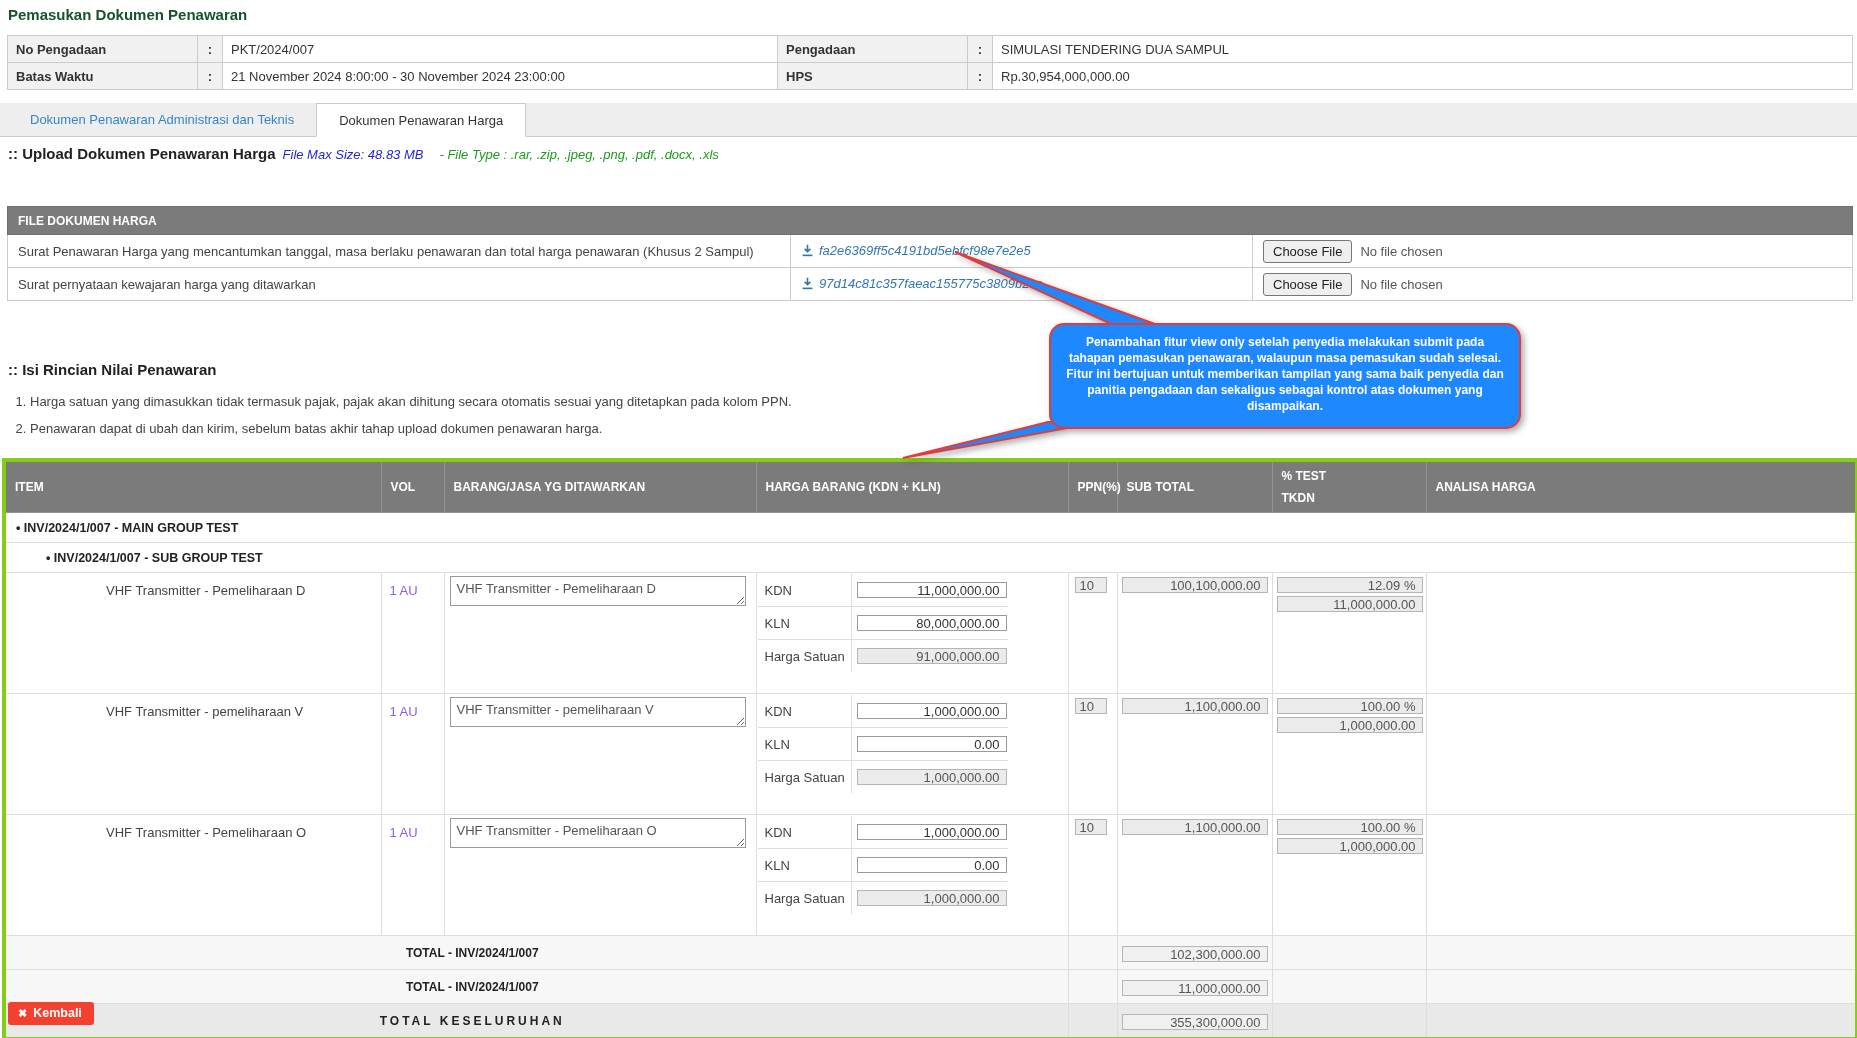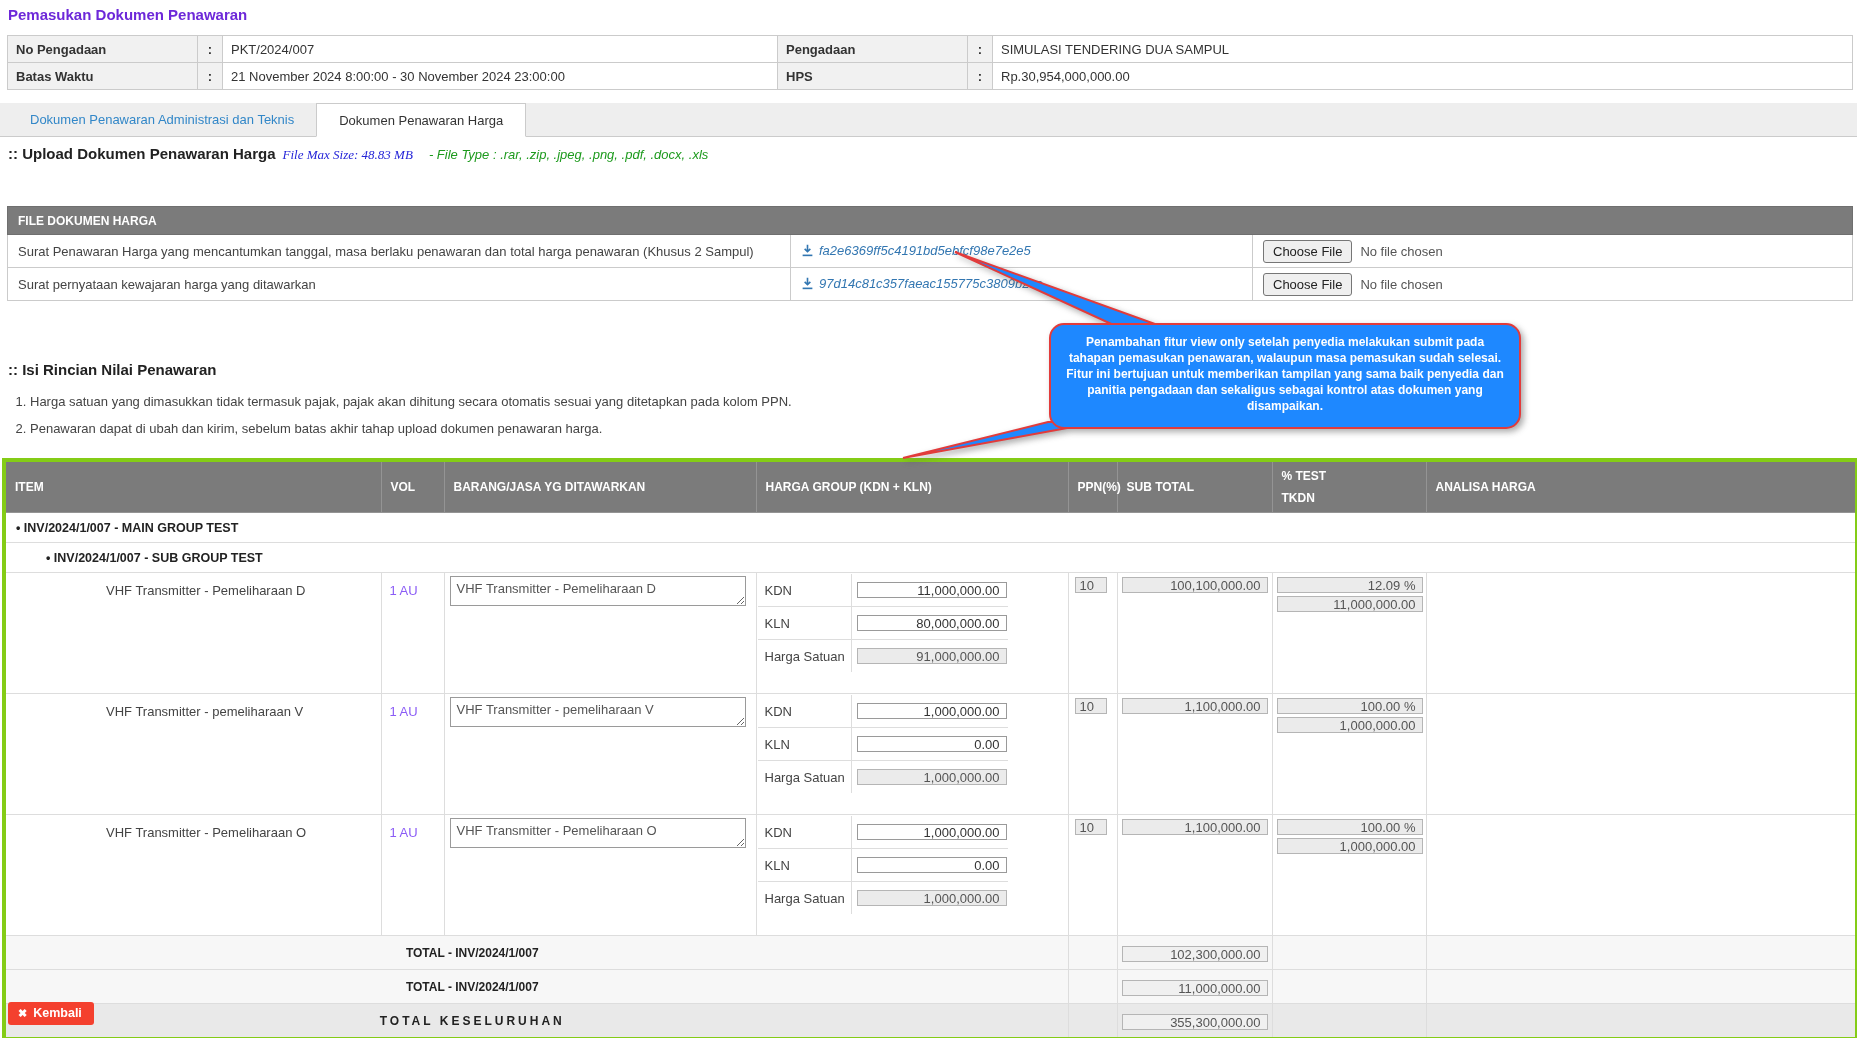--- a/index.html
+++ b/index.html
@@ -1,40 +1,40 @@
 <!DOCTYPE html>
 <html><head>
 <meta charset="utf-8">
 <style>
   html,body{margin:0;padding:0;background:#fff;}
   #app{position:relative;width:1857px;height:1038px;background:#fff;overflow:hidden;
        font-family:"Liberation Sans",sans-serif;font-size:13px;color:#333;}
 
   
-  .page-title{position:absolute;left:8px;top:6px;font-size:15px;font-weight:bold;color:#6d28d9;}
+  .page-title{position:absolute;left:8px;top:6px;font-size:15px;font-weight:bold;color:#14532d;}
 
   
   table.info{position:absolute;left:7px;top:35px;width:1845px;border-collapse:collapse;table-layout:fixed;}
   table.info td{border:1px solid #cbcbcb;height:26px;padding:0 8px;vertical-align:middle;}
   table.info td.lbl{background:#f1f1f1;font-weight:bold;color:#333;}
   table.info td.col{background:#f1f1f1;font-weight:bold;text-align:center;padding:0;}
   table.info td.val{background:#fff;color:#333;}
 
   
   .tabbar{position:absolute;left:0;top:103px;width:1857px;height:34px;background:#eeeeee;
           border-bottom:1px solid #cbcbcb;box-sizing:border-box;display:flex;align-items:stretch;padding-left:8px;}
   .tab{display:flex;align-items:center;padding:0 22px;font-size:13px;white-space:nowrap;}
   .tab.inactive{color:#3287c8;cursor:pointer;}
   .tab.active{background:#fff;border:1px solid #cbcbcb;border-bottom:1px solid #fff;margin-bottom:-1px;color:#333;}
 
   
   .sec-head{position:absolute;font-size:15px;font-weight:bold;color:#222;white-space:nowrap;}
   .up-head{left:8px;top:145px;}
   .isi-head{left:8px;top:361px;}
-  .note-blue{font-size:13px;font-weight:normal;font-style:italic;color:#2525d8;margin-left:7px;font-family:Liberation Serif, serif;}
+  .note-blue{font-size:13px;font-weight:normal;font-style:italic;color:#2525d8;margin-left:7px;}
   .note-green{font-size:13px;font-weight:normal;font-style:italic;color:#1d9a1d;margin-left:16px;}
 
   
   table.ftable{position:absolute;left:7px;top:206px;width:1845px;border-collapse:collapse;table-layout:fixed;}
   table.ftable th{background:#7b7b7b;color:#fff;font-size:12px;font-weight:bold;text-align:left;
                   padding:0 10px;height:27px;border:1px solid #6f6f6f;}
   table.ftable td{border:1px solid #cbcbcb;height:32px;padding:0 10px;vertical-align:middle;background:#fff;color:#444;}
   a.flink{color:#3276b1;font-style:italic;text-decoration:none;display:inline-flex;align-items:center;gap:5px;cursor:pointer;}
   .filectl{display:inline-flex;align-items:center;gap:8px;}
   button.choose{font-family:"Liberation Sans",sans-serif;font-size:13px;color:#222;background:#efefef;
@@ -207,21 +207,21 @@
       <col style="width:49px">
         <col style="width:155px">
         <col style="width:154px">
         <col style="width:431px">
     </colgroup>
     <tbody>
         <tr>
       <th>ITEM</th>
       <th>VOL</th>
       <th>BARANG/JASA YG DITAWARKAN</th>
-      <th>HARGA GROUP (KDN + KLN)</th>
+      <th>HARGA BARANG (KDN + KLN)</th>
       <th>PPN(%)</th>
       <th>SUB TOTAL</th>
       <th>
         <div class="tkdn-h">
           <span>% TEST</span>
           <span>TKDN</span>
         </div>
       </th>
       <th>ANALISA HARGA</th>
     </tr>

